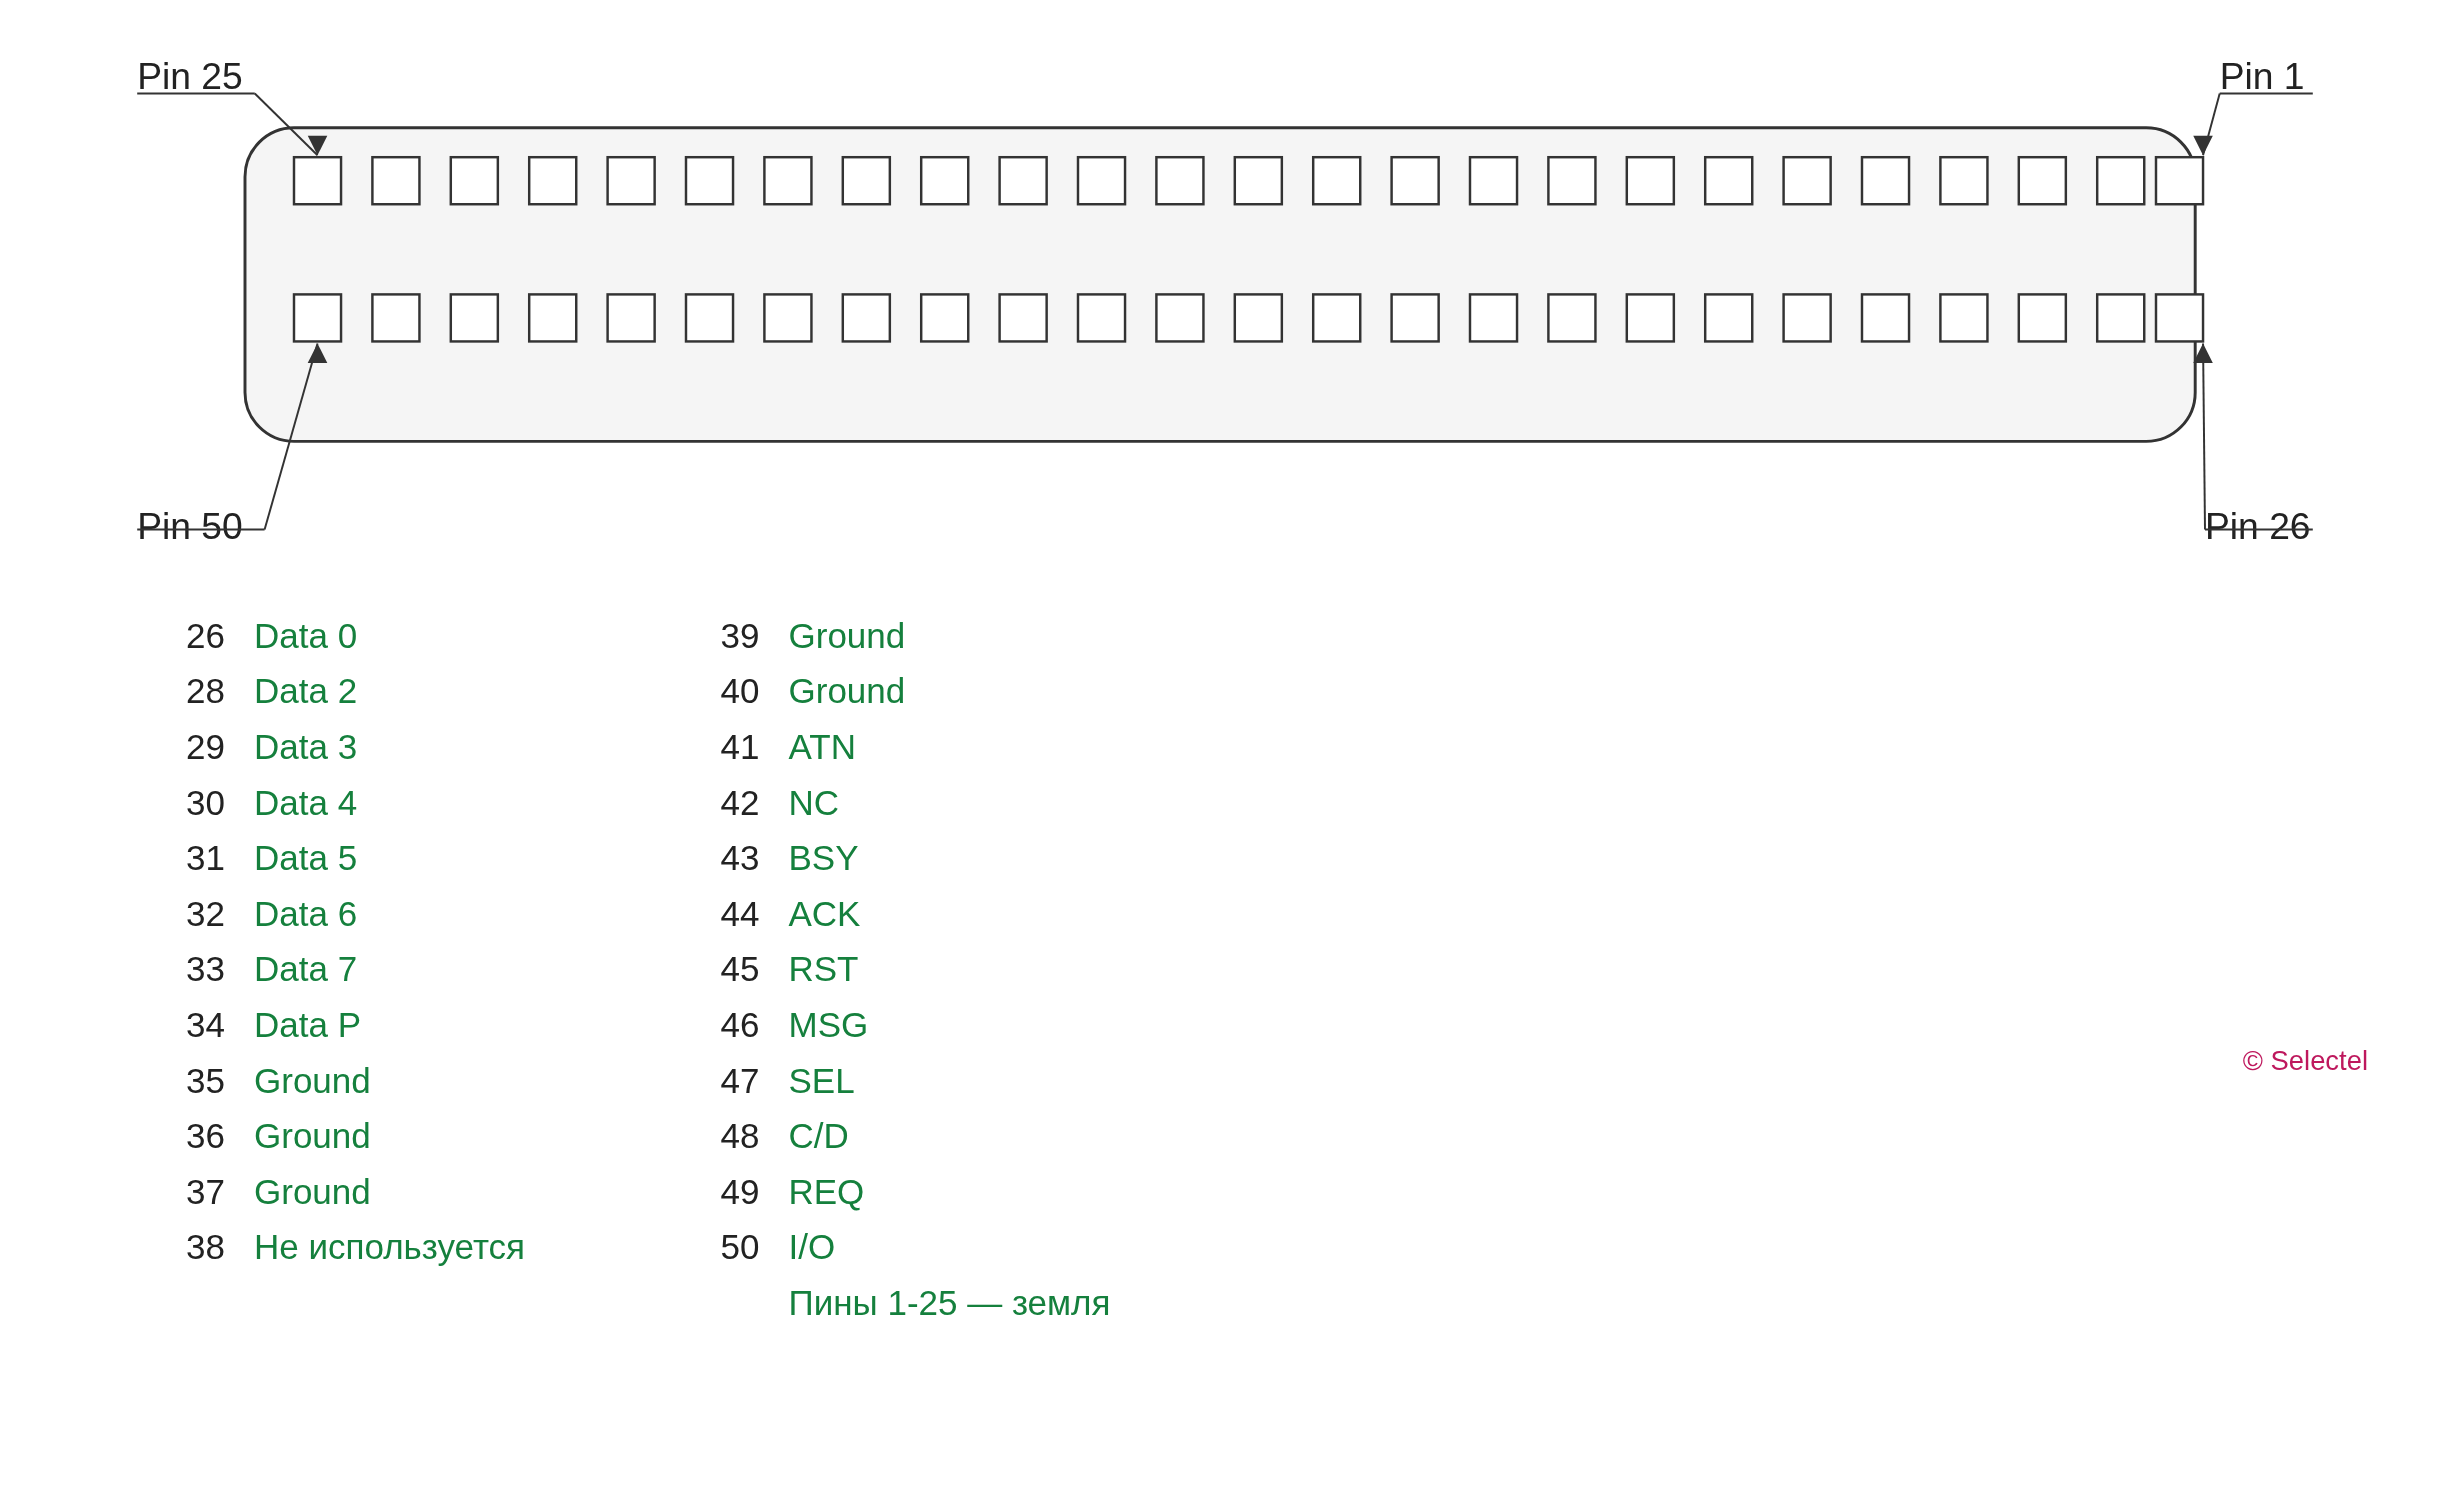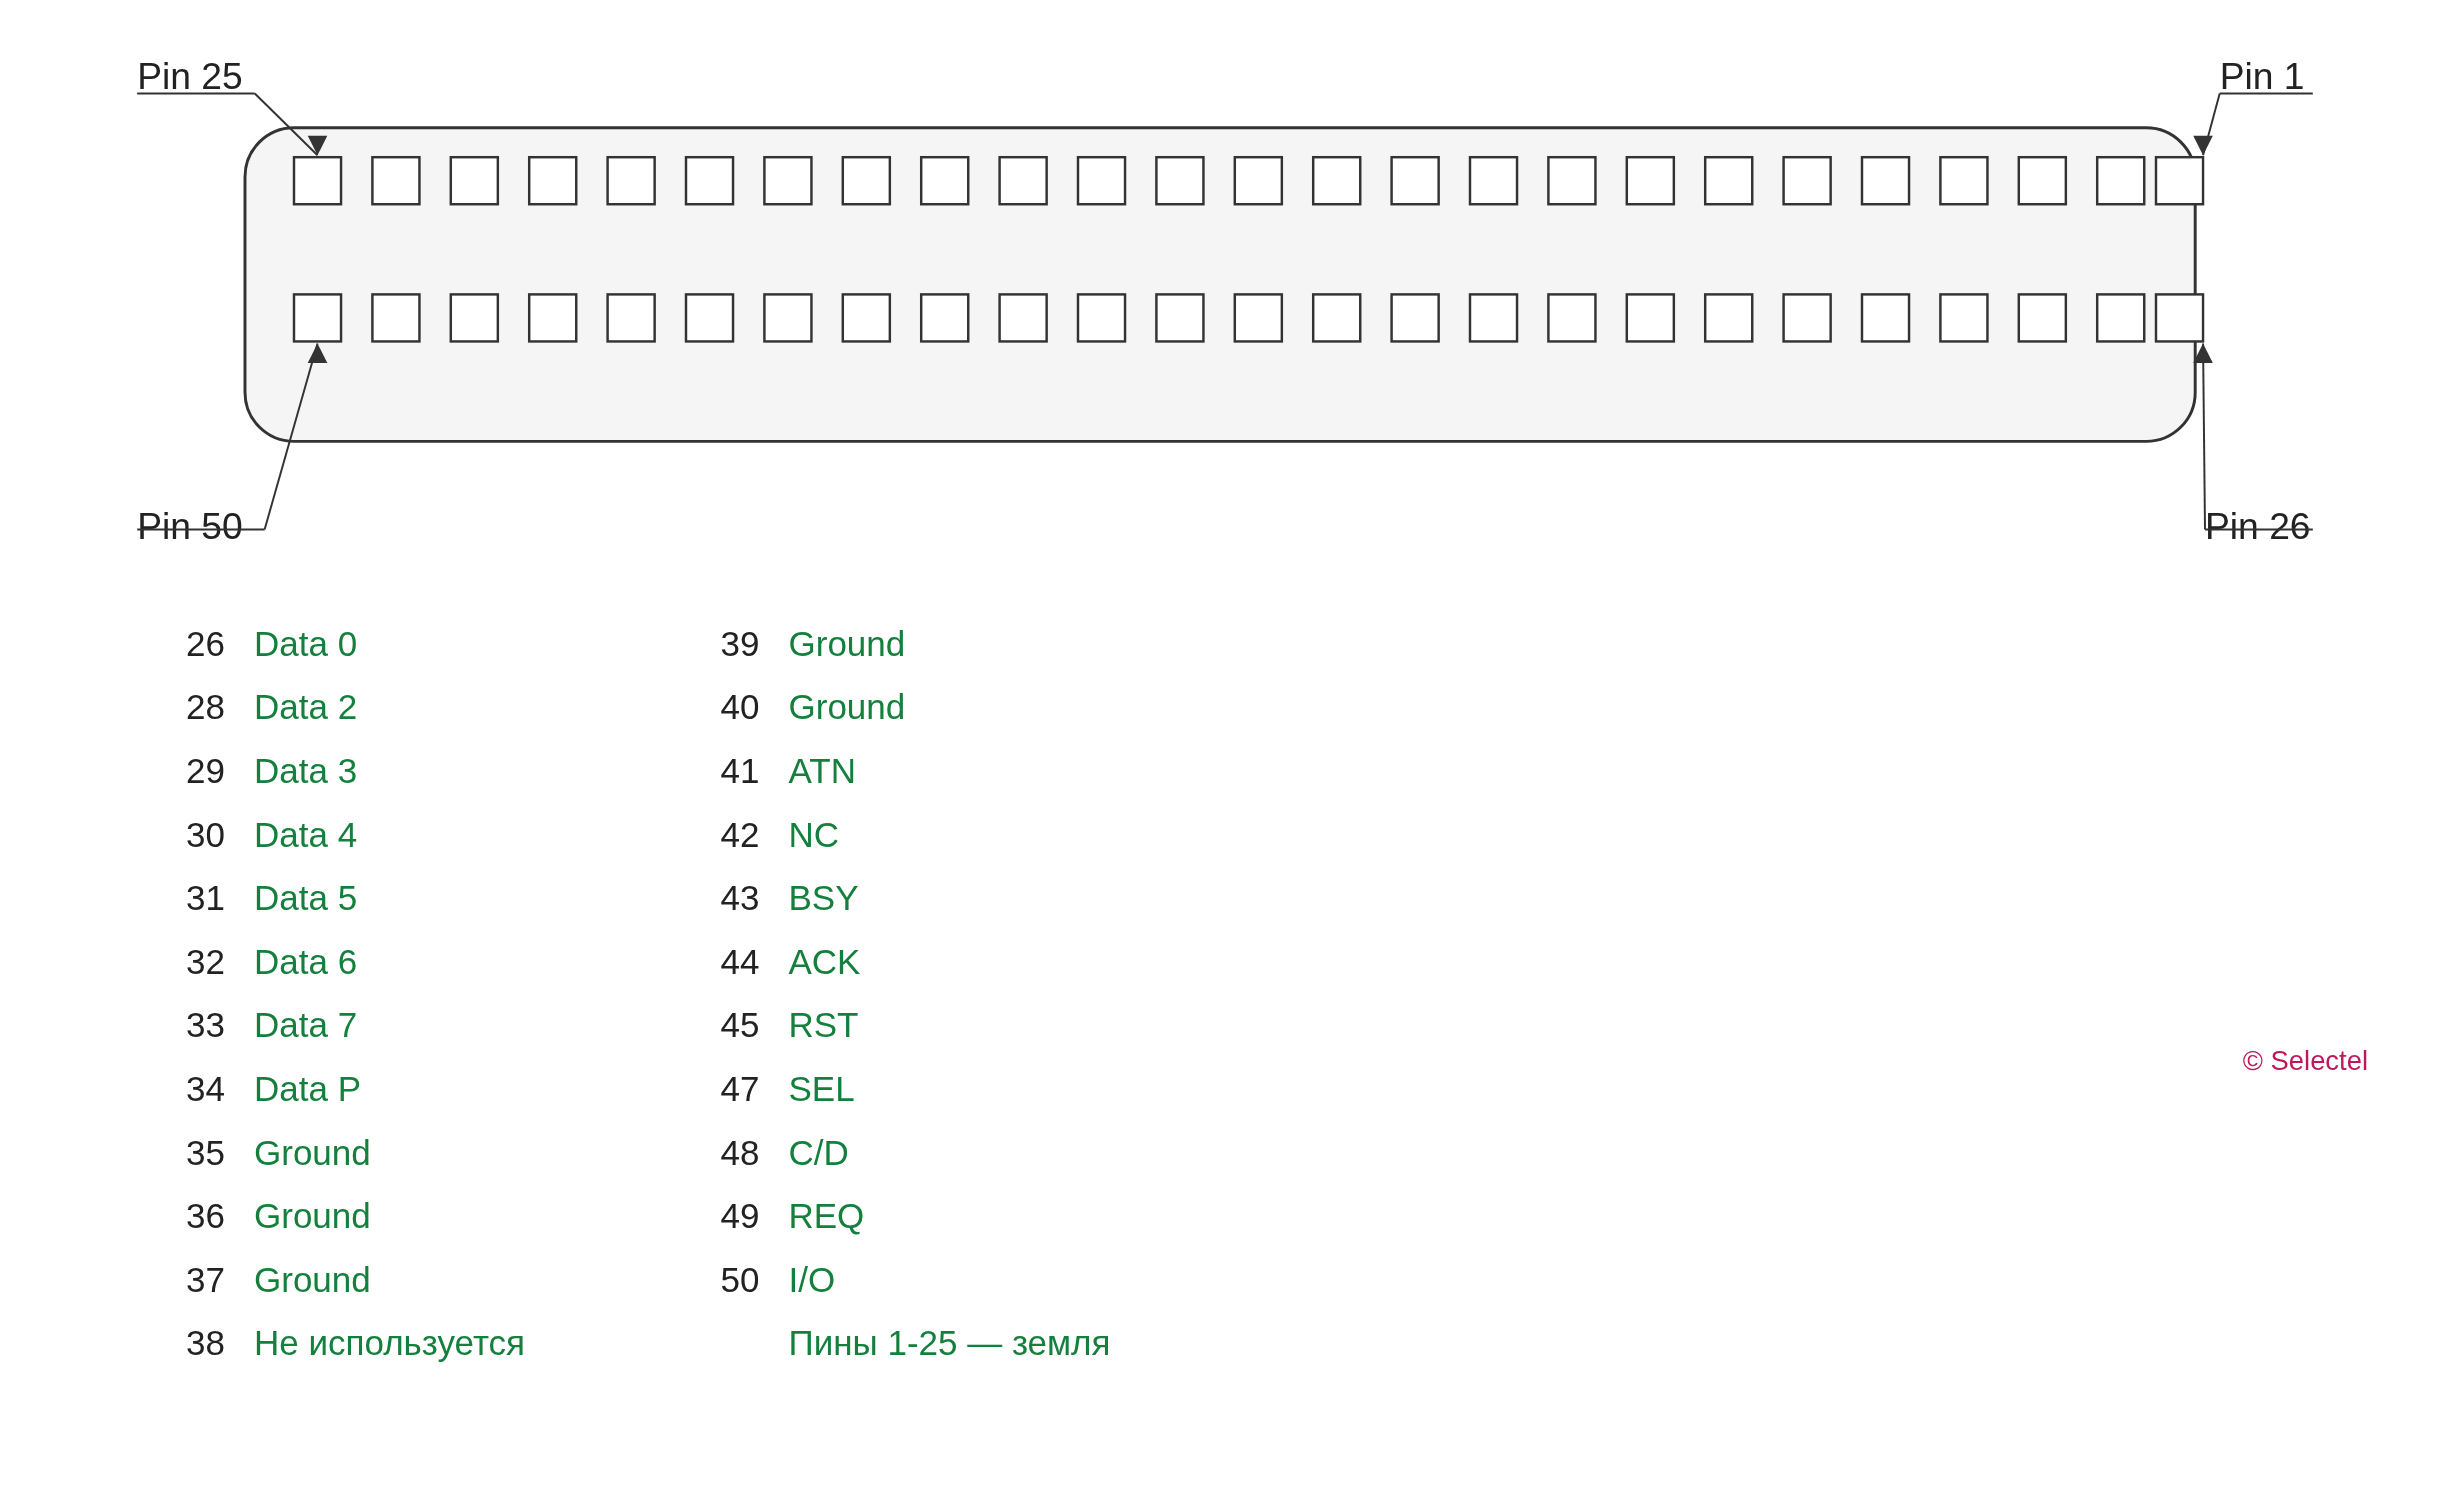--- a/index.html
+++ b/index.html
@@ -51,21 +51,20 @@
       display: flex;
       flex-direction: column;
       gap: 0;
     }
 
     .pin-entry {
       display: flex;
       align-items: flex-start;
       padding: 7.8px 0;
       gap: 29px;
-      margin-top: 8px;
     }
 
     .pin-number {
       font-size: 35px;
       color: #222;
       min-width: 69px;
       text-align: right;
       font-family: Arial, sans-serif;
     }
 
@@ -260,20 +259,24 @@
         </div>
         <div class="pin-entry">
           <span class="pin-number">44</span>
           <span class="pin-name">ACK</span>
         </div>
         <div class="pin-entry">
           <span class="pin-number">45</span>
           <span class="pin-name">RST</span>
         </div>
         <div class="pin-entry">
+          <span class="pin-number">46</span>
+          <span class="pin-name">MSG</span>
+        </div>
+        <div class="pin-entry">
           <span class="pin-number">47</span>
           <span class="pin-name">SEL</span>
         </div>
         <div class="pin-entry">
           <span class="pin-number">48</span>
           <span class="pin-name">C/D</span>
         </div>
         <div class="pin-entry">
           <span class="pin-number">49</span>
           <span class="pin-name">REQ</span>

